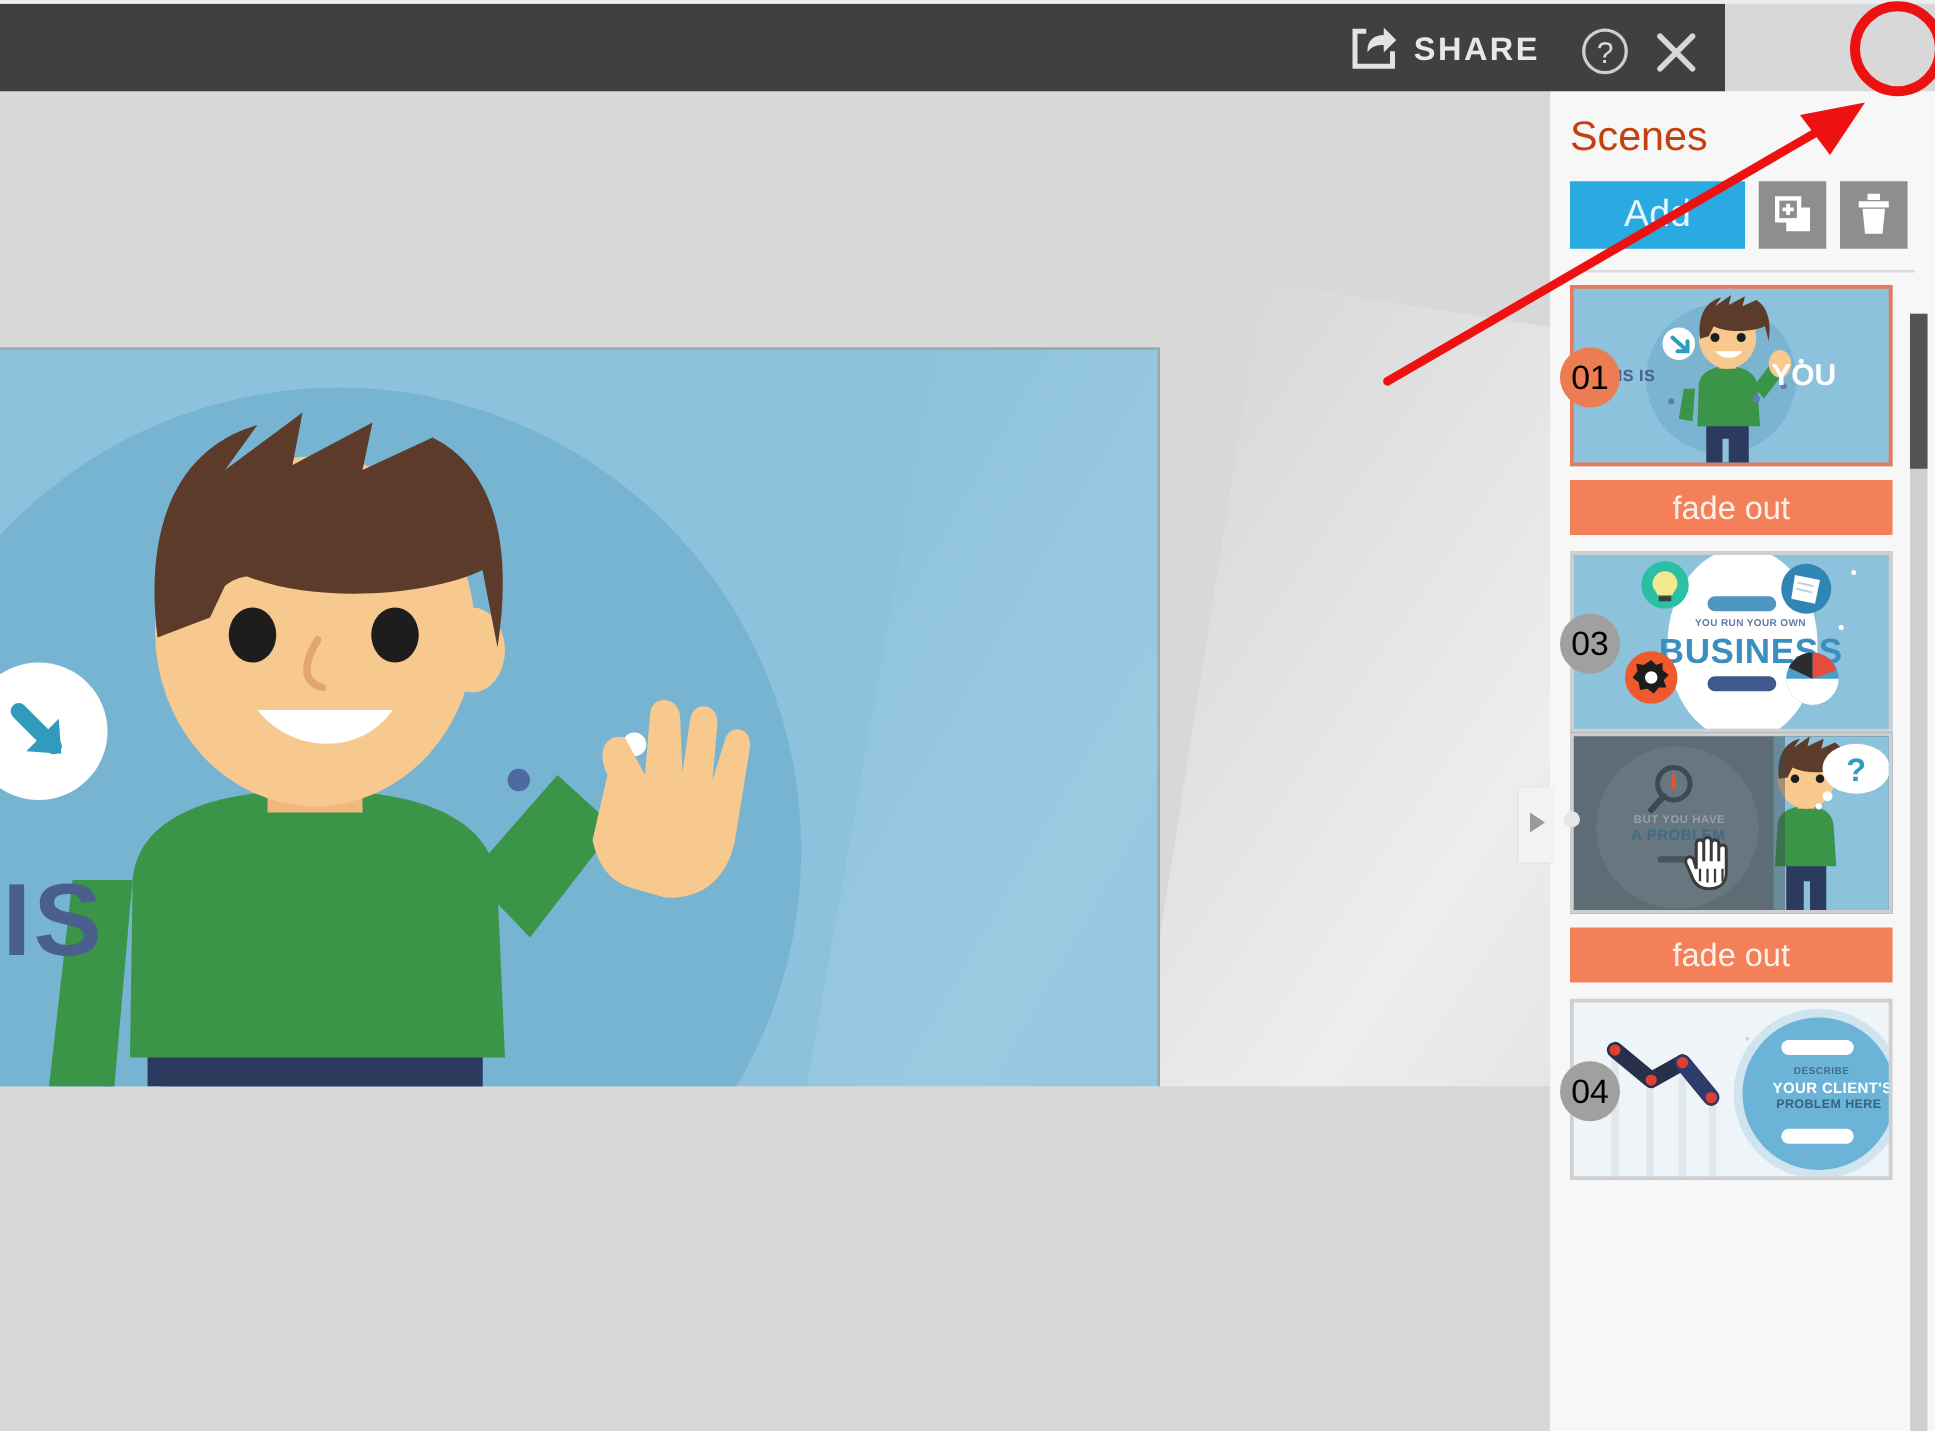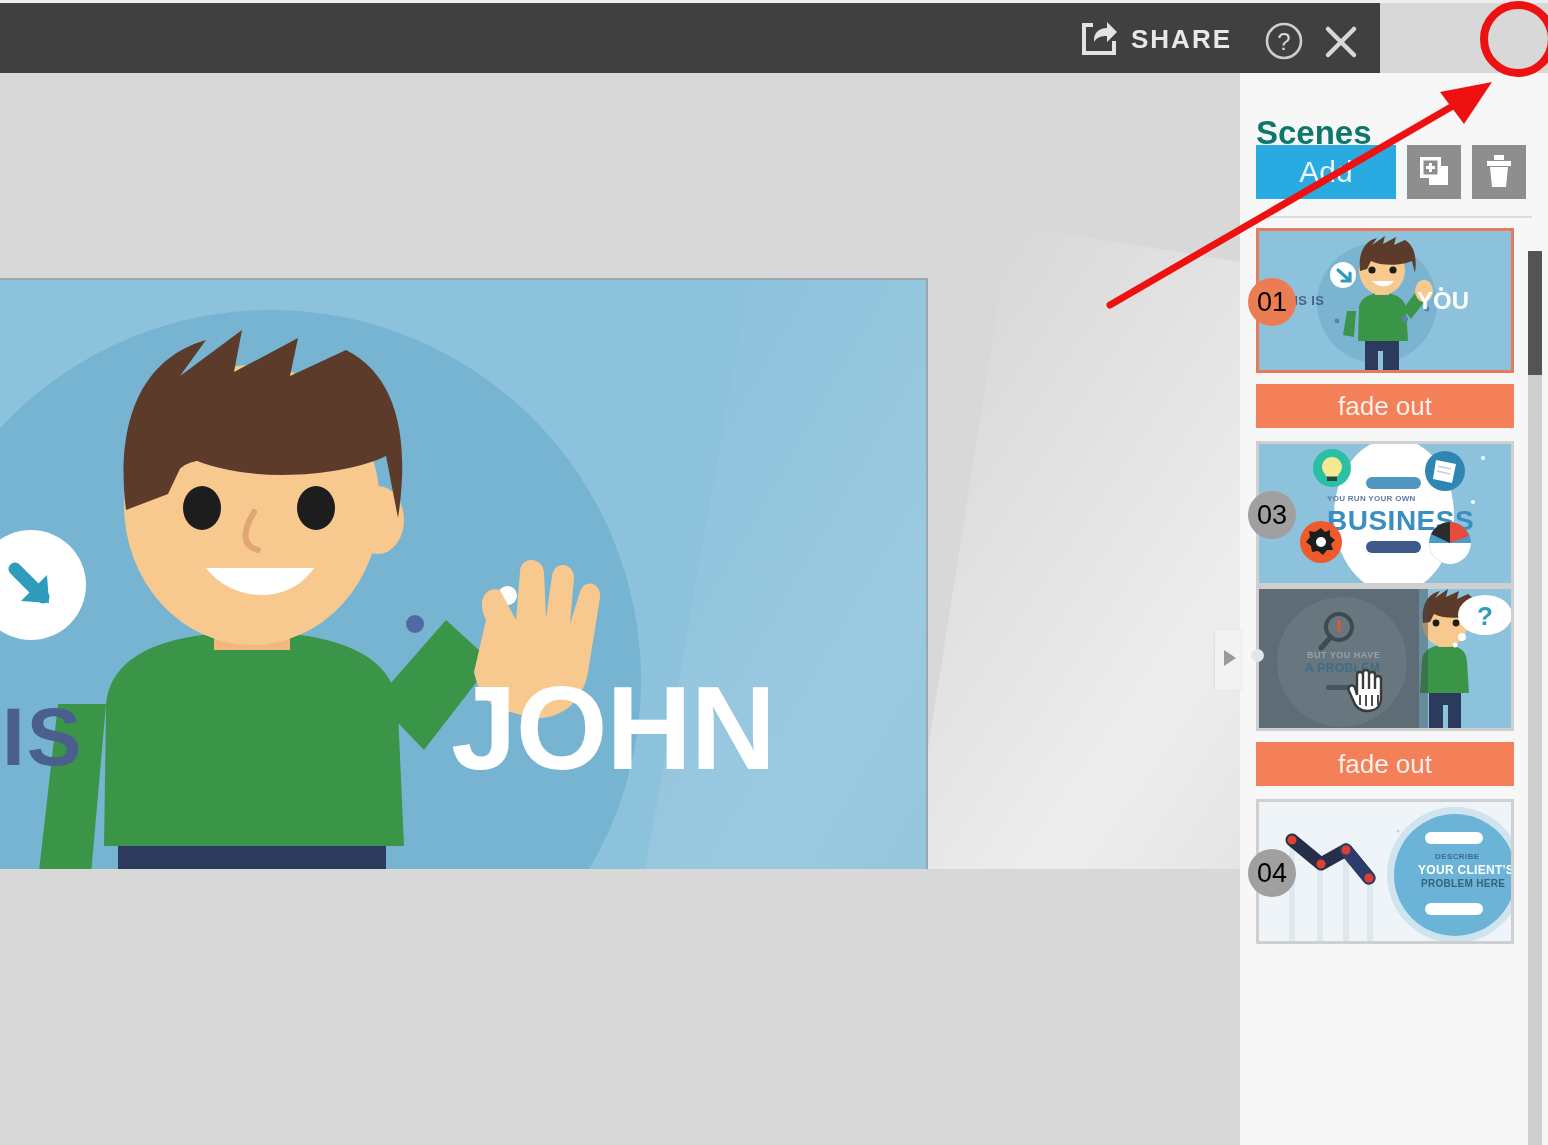--- a/index.html
+++ b/index.html
@@ -76,21 +76,21 @@
     overflow:visible;pointer-events:none;
   }
   .legshadow{position:absolute;background:#2c3a5e;opacity:.45;}
 
   
   #sidebar{
     position:absolute;left:1240px;top:73px;width:308px;height:1072px;
     background:#f7f7f7;overflow:hidden;
   }
   #sidebar-title{
-    position:absolute;left:16px;top:17px;font-size:33px;color:#0f766e;font-weight:bold;margin-top:24px;
+    position:absolute;left:16px;top:17px;font-size:33px;color:#c2410c;font-weight:normal;
   }
   #scene-tools{position:absolute;left:16px;top:72px;display:flex;gap:11px;}
   #add-button{
     width:140px;height:54px;background:#29abe2;border:0;
     color:#e9f6fd;font-size:30px;font-family:"Liberation Sans",sans-serif;
     cursor:pointer;padding:0;line-height:54px;text-align:center;
   }
   .tool-sq{
     width:54px;height:54px;background:#8e8e8e;border:0;cursor:pointer;
     display:flex;align-items:center;justify-content:center;padding:0;
@@ -226,21 +226,20 @@
 
           <ellipse cx="516" cy="228" rx="19" ry="22" fill="#1d1d1d"></ellipse>
           <ellipse cx="630" cy="228" rx="19" ry="22" fill="#1d1d1d"></ellipse>
 
           <path d="M568 232 C556 252, 556 266, 572 270" stroke="#e0a772" stroke-width="6" fill="none" stroke-linecap="round"></path>
 
           <path d="M520 288 C548 324, 604 324, 628 288 Z" fill="#ffffff"></path>
         </svg>
 
         <div id="word-is">IS</div>
-        <div id="word-john">JOHN</div>
 
         <div id="arrow-badge">
           <svg width="68" height="68" viewBox="0 0 68 68">
             <path d="M18 18 L46 46" stroke="#2f9bbd" stroke-width="13" stroke-linecap="round"></path>
             <path d="M50 24 L52 52 L24 50 Z" fill="#2f9bbd"></path>
           </svg>
         </div>
       </div>
 
       <div id="char-overflow">
@@ -321,21 +320,21 @@
       </div>
       <div class="transition fade">fade out</div>
     </div>
 
     <div class="scene-block">
       <div class="badge idle">03</div>
       <div class="thumb">
         <div class="t-circle" style="left:75px;top:-6px;width:120px;height:155px;background:#ffffff;"></div>
         <div class="t-abs" style="left:107px;top:33px;width:55px;height:12px;border-radius:6px;background:#4f96c0;"></div>
         <div class="t-abs" style="left:107px;top:97px;width:55px;height:12px;border-radius:6px;background:#40598d;"></div>
-        <div class="tx" style="left:68px;top:50px;font-size:8px;color:#5f7ba5;letter-spacing:.3px;">YOU RUN YOUR OWN</div>
+        <div class="tx" style="left:97px;top:50px;font-size:8px;color:#5f7ba5;letter-spacing:.3px;">YOU RUN YOUR OWN</div>
         <div class="tx" style="left:68px;top:61px;font-size:28px;color:#3a8ec0;letter-spacing:.5px;">BUSINESS</div>
         <svg width="258" height="145" viewBox="0 0 258 145" style="position:absolute;left:0;top:0;">
           <circle cx="73" cy="24" r="19" fill="#2bbfa4"></circle>
           <path d="M73 13 C79 13 83 18 83 23 C83 27 80 29 79 32 L67 32 C66 29 63 27 63 23 C63 18 67 13 73 13 Z" fill="#f5e98f"></path>
           <rect x="68" y="33" width="10" height="4" fill="#3c3c3c"></rect>
           <circle cx="186" cy="27" r="20" fill="#2f86b5"></circle>
           <path d="M177 16 L197 20 L193 39 L174 35 Z" fill="#ffffff"></path>
           <path d="M179 22 L192 25 M178 27 L191 30" stroke="#b9d4e6" stroke-width="1.6"></path>
           <circle cx="62" cy="98" r="21" fill="#ee5a2b"></circle>
           <path d="M62 84 L66 88 L71 86 L71 92 L76 96 L72 100 L74 106 L68 106 L64 111 L59 107 L53 108 L52 102 L47 98 L51 93 L50 87 L56 88 Z" fill="#1d1d1d"></path>

